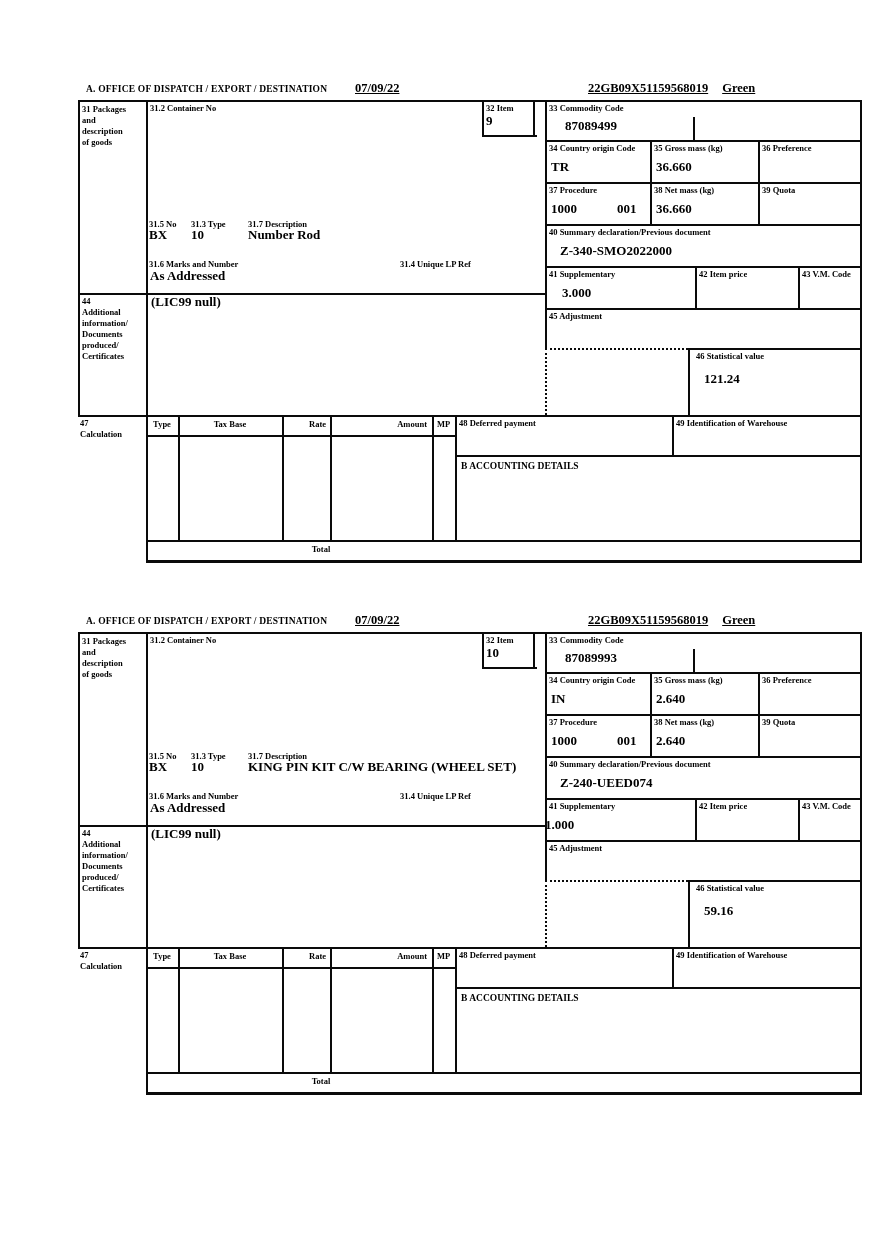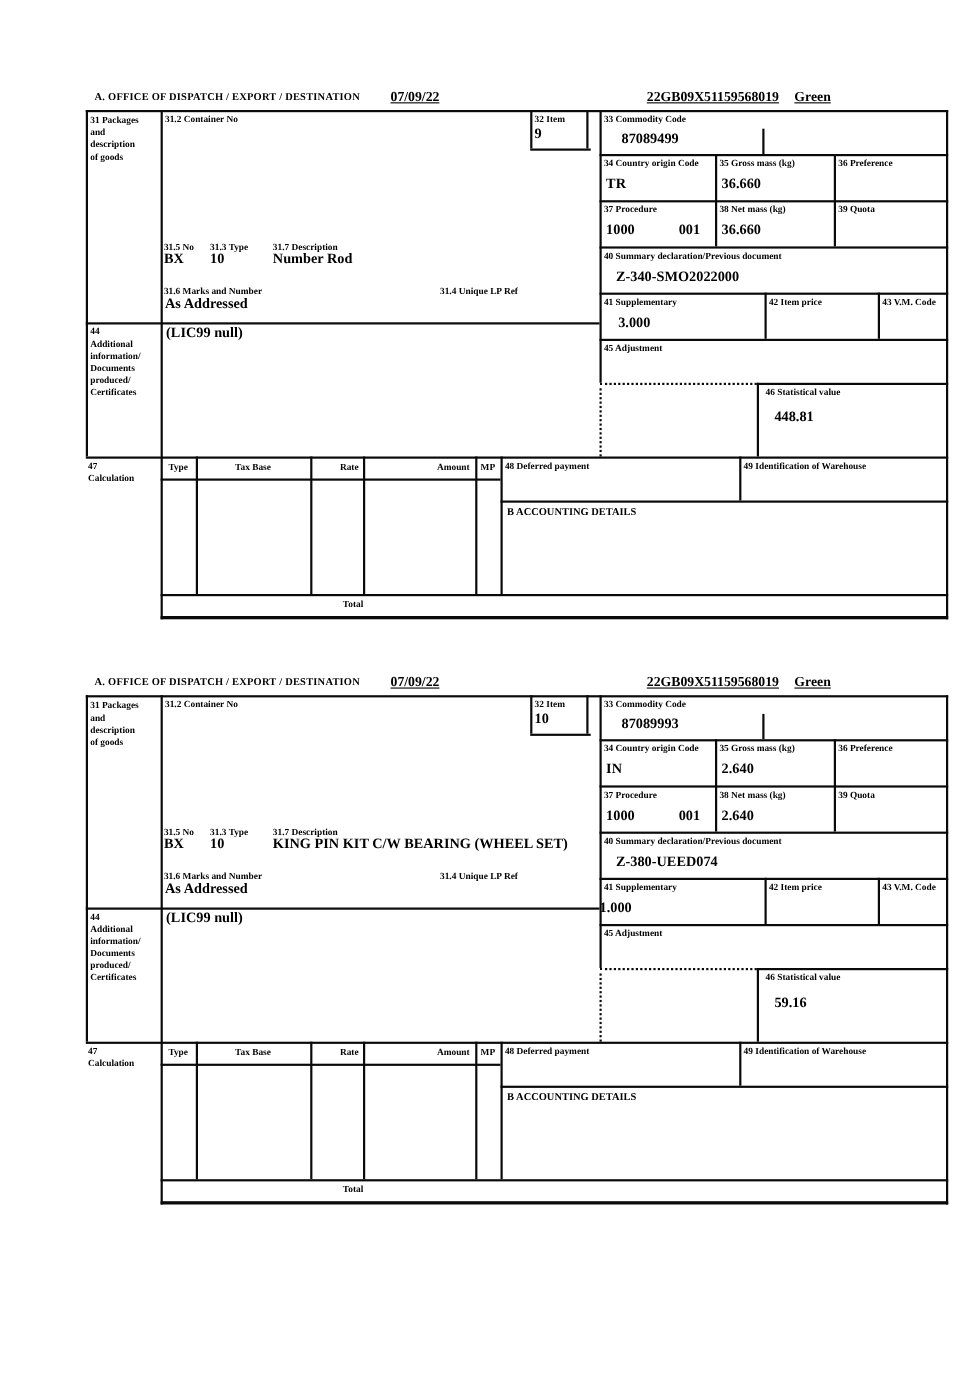--- a/index.html
+++ b/index.html
@@ -118,21 +118,21 @@
   <div class="val" style="left:408px;top:33px">9</div>
   <div class="val" style="left:487px;top:38px">87089499</div>
   <div class="val" style="left:473px;top:79px">TR</div>
   <div class="val" style="left:578px;top:79px">36.660</div>
   <div class="val" style="left:473px;top:121px">
     <span>1000</span><span class="pgap">001</span>
   </div>
   <div class="val" style="left:578px;top:121px">36.660</div>
   <div class="val" style="left:482px;top:163px">Z-340-SMO2022000</div>
   <div class="val" style="left:484px;top:205px">3.000</div>
-  <div class="val" style="left:626px;top:291px">448.81</div>
+  <div class="val" style="left:626px;top:291px">121.24</div>
   <div class="val" style="left:71px;top:147px">BX</div>
   <div class="val" style="left:113px;top:147px">10</div>
   <div class="val" style="left:170px;top:147px">Number Rod</div>
   <div class="val" style="left:72px;top:188px">As Addressed</div>
   <div class="val" style="left:73px;top:214px">(LIC99 null)</div>
 
 </section>
     <section class="block b1">
 
   <div class="hdr-lbl" style="left:8px;top:4px">A.  OFFICE OF DISPATCH / EXPORT / DESTINATION</div>
@@ -221,21 +221,21 @@
   <div class="cell tc" style="left:68px;top:464px;width:350px">Total</div>
 
   <div class="val" style="left:408px;top:33px">10</div>
   <div class="val" style="left:487px;top:38px">87089993</div>
   <div class="val" style="left:473px;top:79px">IN</div>
   <div class="val" style="left:578px;top:79px">2.640</div>
   <div class="val" style="left:473px;top:121px">
     <span>1000</span><span class="pgap">001</span>
   </div>
   <div class="val" style="left:578px;top:121px">2.640</div>
-  <div class="val" style="left:482px;top:163px">Z-380-UEED074</div>
+  <div class="val" style="left:482px;top:163px">Z-240-UEED074</div>
   <div class="val" style="left:467px;top:205px">1.000</div>
   <div class="val" style="left:626px;top:291px">59.16</div>
   <div class="val" style="left:71px;top:147px">BX</div>
   <div class="val" style="left:113px;top:147px">10</div>
   <div class="val" style="left:170px;top:147px">KING PIN KIT C/W BEARING (WHEEL SET)</div>
   <div class="val" style="left:72px;top:188px">As Addressed</div>
   <div class="val" style="left:73px;top:214px">(LIC99 null)</div>
 
 </section>
   </div>

